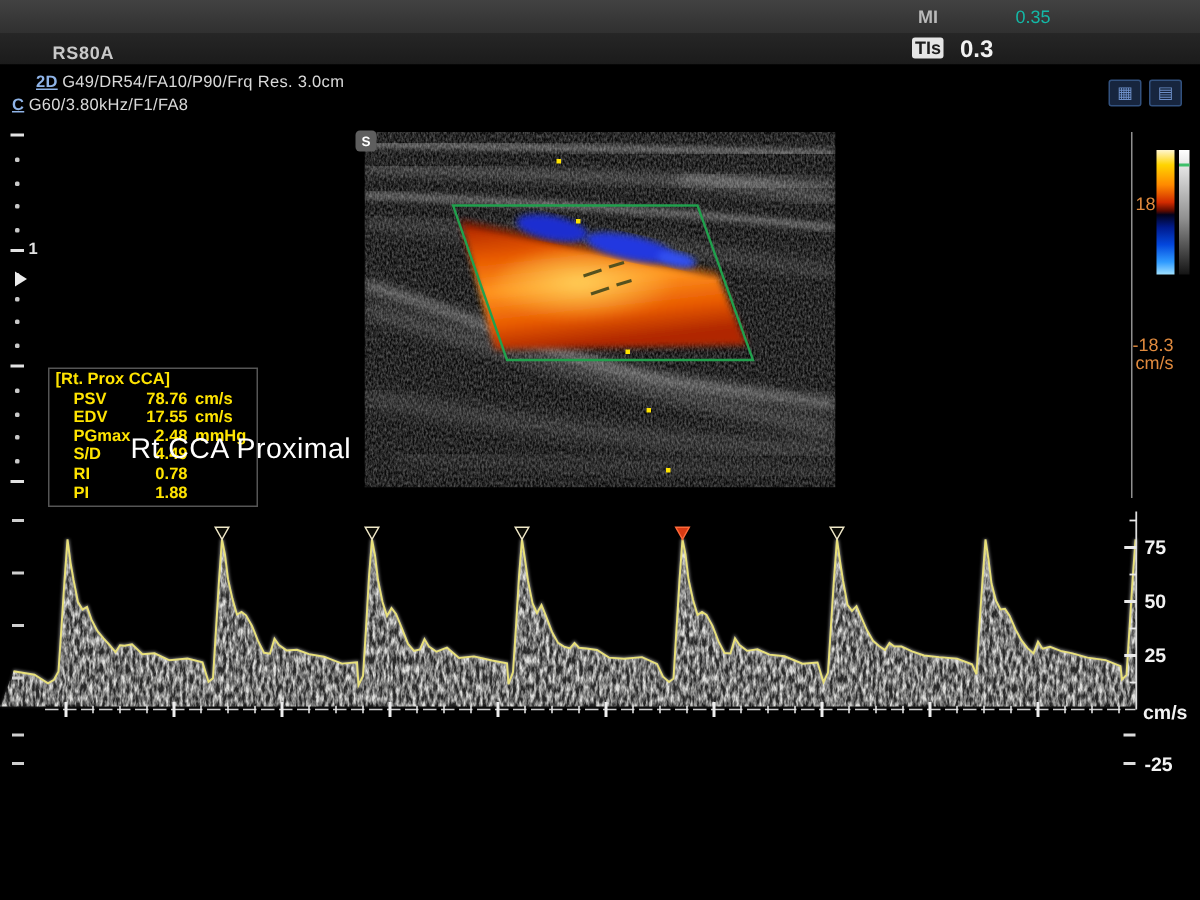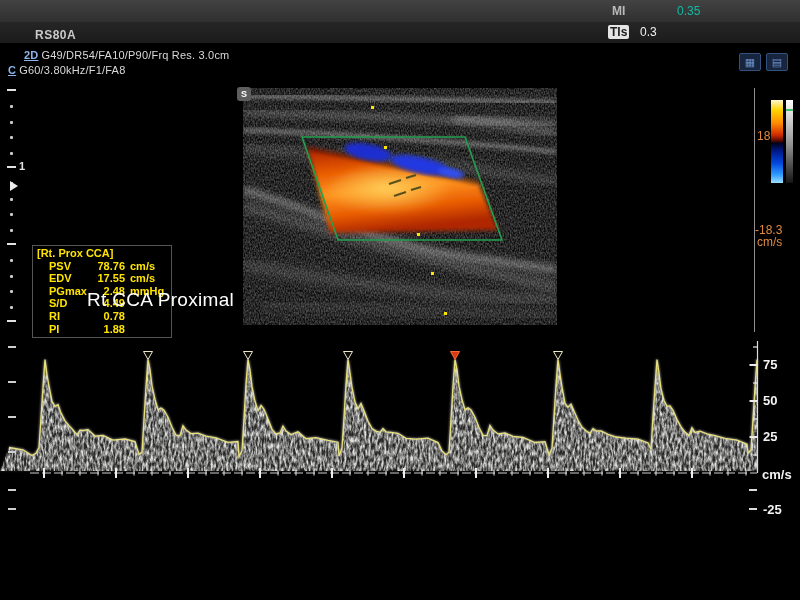--- a/index.html
+++ b/index.html
@@ -14,21 +14,21 @@
           background:linear-gradient(#424242,#303030); }
   .hdr2 { position:absolute; left:0; top:22px; width:800px; height:23px;
           background:linear-gradient(#262626,#1b1b1b); border-bottom:2px solid #000; }
   .machine { position:absolute; left:35px; top:4px; font-size:12px; font-weight:bold; color:#c9c9c9; letter-spacing:.5px;margin-top:24px; }
   .preset  { position:absolute; left:300px; top:26px; width:300px; text-align:center;
              font-size:12px; font-weight:bold; color:#e9e9e9; }
   .mi   { position:absolute; left:612px; top:4px;  font-size:12px; font-weight:bold; color:#b9b9b9; }
   .miv  { position:absolute; left:677px; top:4px;  font-size:12px; font-weight:normal; color:#14b8a6; }
   .tis  { position:absolute; left:608px; top:25px; font-size:12px; font-weight:bold; color:#1d1d1d;
           background:#e5e5e5; padding:0 2px; border-radius:2px; }
-  .tisv { position:absolute; left:640px; top:25px; font-size:12px; font-weight:normal; color:#f2f2f2; }
+  .tisv { position:absolute; left:640px; top:25px; font-size:16px; font-weight:bold; color:#f2f2f2; }
   
   .pline { position:absolute; font-size:11px; color:#d9d9d9; letter-spacing:.2px; white-space:nowrap; }
   .modelbl { color:#8fb4e8; font-weight:bold; text-decoration:underline; margin-right:3px; cursor:default; }
   .hicon { position:absolute; width:22px; height:18px; background:#17253e; border:1px solid #32517e;
            border-radius:2px; color:#6d8fc9; font-size:11px; line-height:16px; text-align:center; }
   
   .rdot  { position:absolute; left:10px; width:3px; height:3px; background:#c9c9c9; border-radius:1px; }
   .rdash { position:absolute; left:7px;  width:9px; height:2px; background:#e2e2e2; }
   .rlabel{ position:absolute; left:19px; top:160px; font-size:11px; font-weight:bold; color:#e2e2e2; }
   .focus-arrow { position:absolute; left:10px; top:181px; width:0; height:0;

